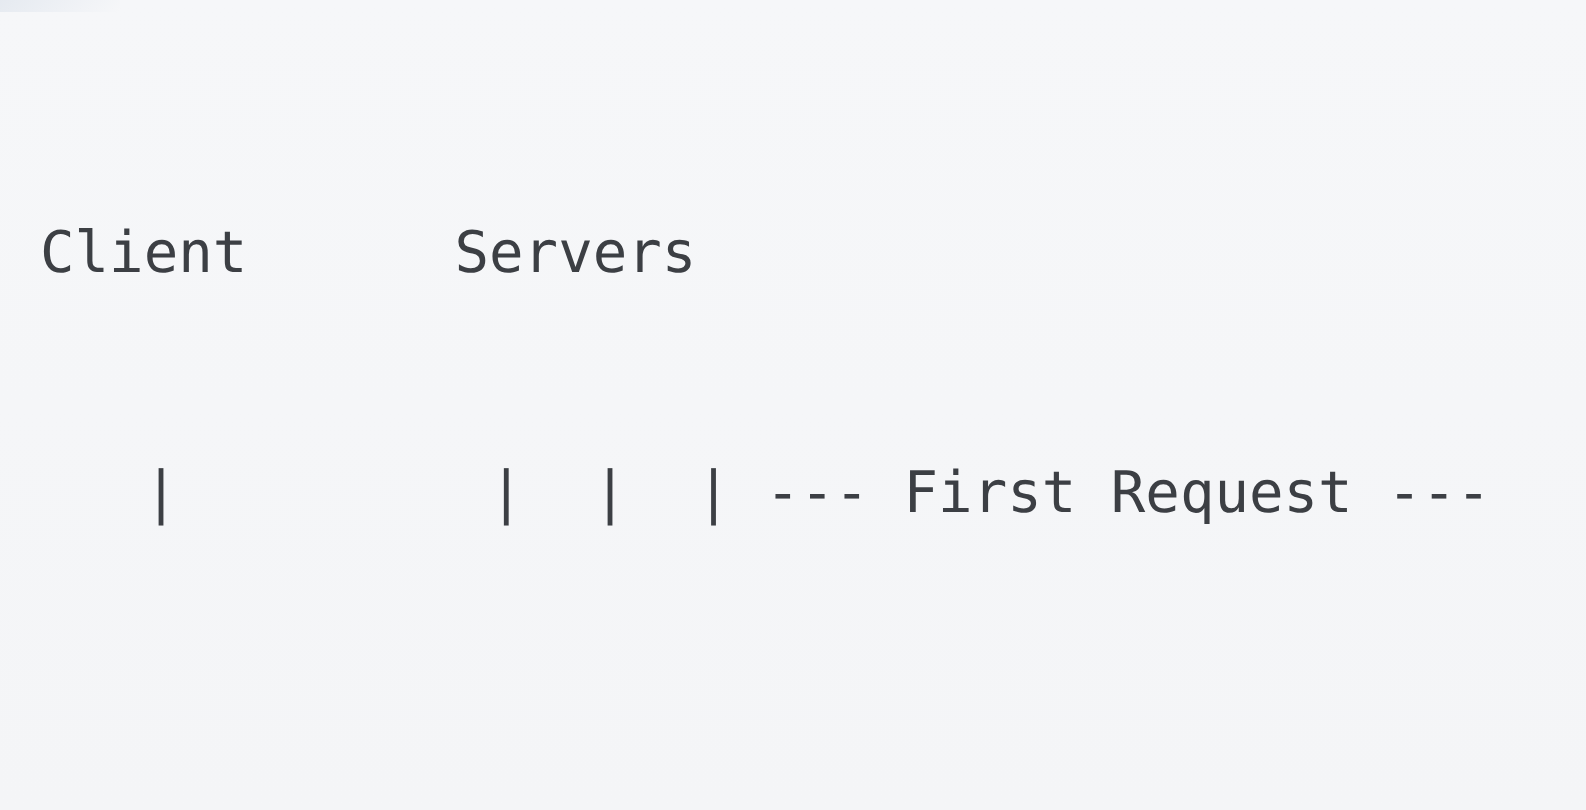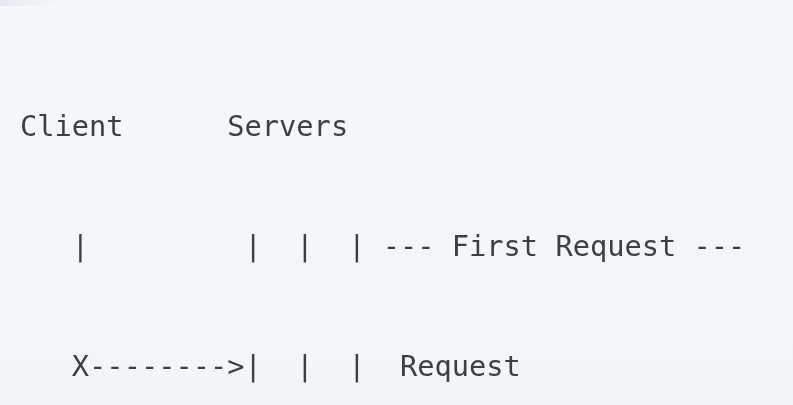--- a/index.html
+++ b/index.html
@@ -44,21 +44,20 @@
   }
 </style>
 </head>
 <body>
 
 <div class="screen">
   <div class="corner-artifact"></div>
   <div class="diagram">
     <div class="row">Client      Servers</div>
     <div class="row">   |         |  |  | --- First Request ---</div>
-    <div class="row">   X--------&gt;|  |  |  Request</div>
     
     
     
     
     
     
   </div>
 </div>
 
 </body></html>

